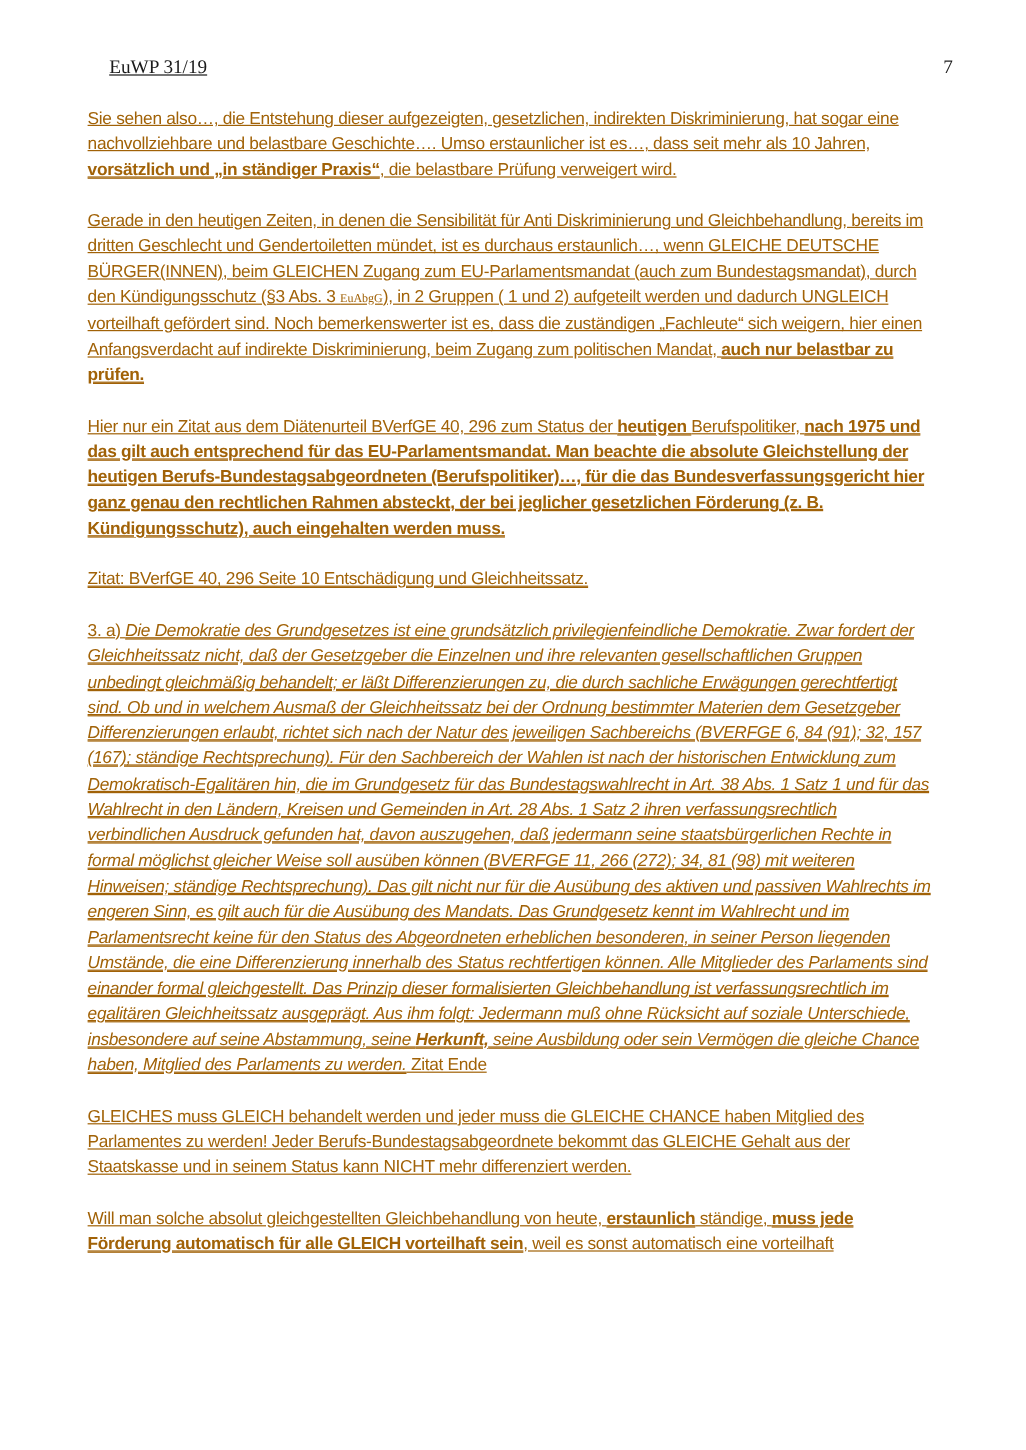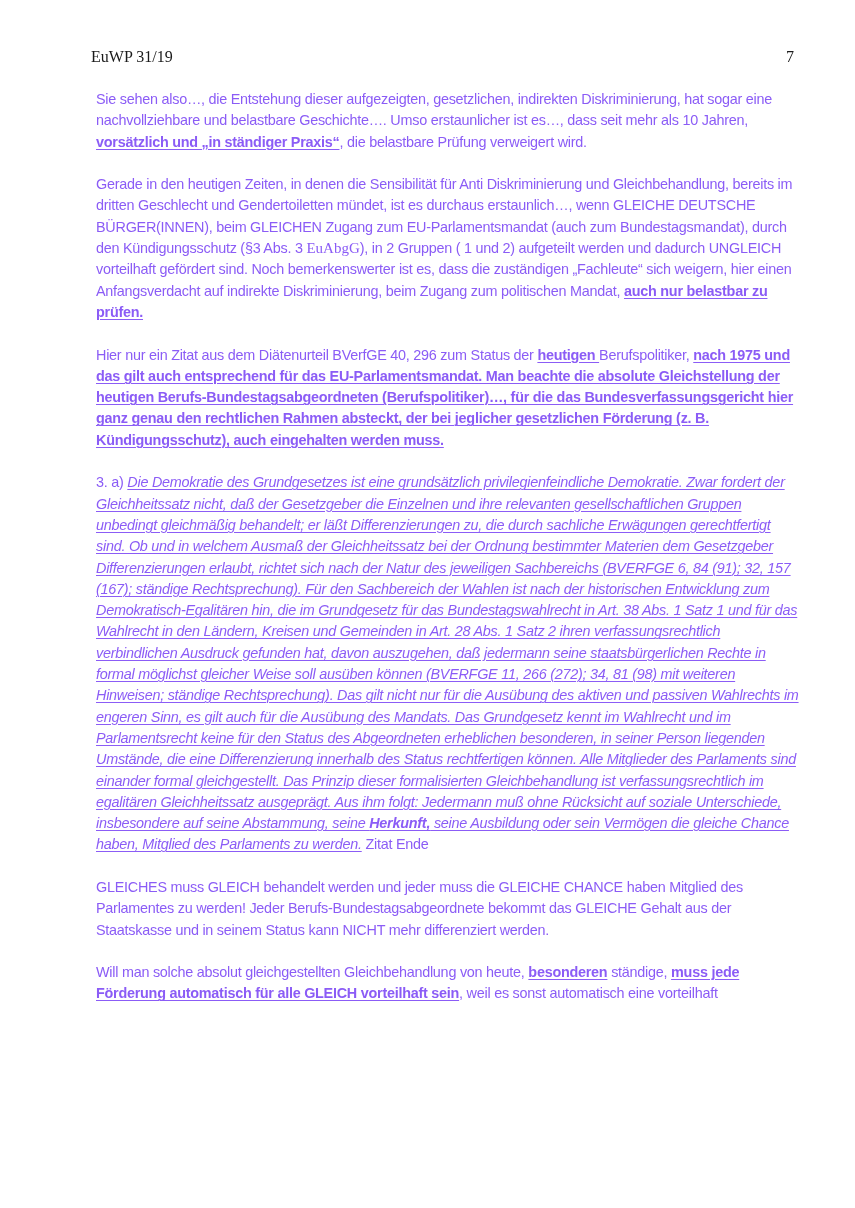--- a/index.html
+++ b/index.html
@@ -5,32 +5,32 @@
     html, body { margin: 0; padding: 0; background: #ffffff; }
     body { width: 855px; height: 1208px; position: relative; overflow: hidden; }
     .page {
       position: absolute; left: 0; top: 0; width: 855px; height: 1208px;
       background: #ffffff; color: #1a1a1a;
     }
     .header {
       position: absolute; left: 91px; top: 48px; width: 703px; height: 22px;
       font-family: "Liberation Serif", serif; font-size: 16px; color: #1a1a1a;
     }
-    .header .left { position: absolute; left: 0; top: 0; }
+    .header .left { position: absolute; left: 0; top: 0; text-decoration: underline; }
     .header .right { position: absolute; right: 0; top: 0; }
     .body {
-      position: absolute; left: 96px; top: 89px; width: 706px;
+      position: absolute; left: 73px; top: 89px; width: 706px;
       font-family: "Liberation Sans", sans-serif; font-size: 14.4px;
-      line-height: 21.3px; color: #8b5cf6; letter-spacing: -0.25px;
+      line-height: 21.3px; color: #a16207; letter-spacing: -0.25px; text-decoration: underline;
     }
     .para { margin: 0 0 21.3px 0; }
     .b { font-weight: bold; }
     .u { text-decoration: underline; text-decoration-thickness: 1px; text-underline-offset: 2px; }
     .i { font-style: italic; text-align: center; }
-    .serif { font-family: "Liberation Serif", serif; font-size: 15px; letter-spacing: 0; }
+    .serif { font-family: "Liberation Serif", serif; font-size: 10px; letter-spacing: 0; }
   </style>
 </head>
 <body>
 
 <div class="page">
   <div class="header">
     <span class="left">EuWP 31/19</span>
     <span class="right">7</span>
   </div>
 
@@ -40,26 +40,29 @@
     </p>
 
     <p class="para">
       <span>Gerade in den heutigen Zeiten, in denen die Sensibilität für Anti Diskriminierung und Gleichbehandlung, bereits im dritten Geschlecht und Gendertoiletten mündet, ist es durchaus erstaunlich…, wenn GLEICHE DEUTSCHE BÜRGER(INNEN), beim GLEICHEN Zugang zum EU-Parlamentsmandat (auch zum Bundestagsmandat), durch den Kündigungsschutz (§3 Abs. 3 </span><span class="serif">EuAbgG</span><span>), in 2 Gruppen ( 1 und 2) aufgeteilt werden und dadurch UNGLEICH vorteilhaft gefördert sind. Noch bemerkenswerter ist es, dass die zuständigen „Fachleute“ sich weigern, hier einen Anfangsverdacht auf indirekte Diskriminierung, beim Zugang zum politischen Mandat, </span><span class="b u">auch nur belastbar zu prüfen.</span>
     </p>
 
     <p class="para">
       <span>Hier nur ein Zitat aus dem Diätenurteil BVerfGE 40, 296 zum Status der </span><span class="b u">heutigen </span><span>Berufspolitiker, </span><span class="b u">nach 1975 und das gilt auch entsprechend für das EU-Parlamentsmandat. Man beachte die absolute Gleichstellung der heutigen Berufs-Bundestagsabgeordneten (Berufspolitiker)…, für die das Bundesverfassungsgericht hier ganz genau den rechtlichen Rahmen absteckt, der bei jeglicher gesetzlichen Förderung (z. B. Kündigungsschutz), auch eingehalten werden muss.</span>
     </p>
 
+    <p class="para">
+      <span class="u">Zitat: BVerfGE 40, 296 Seite 10 Entschädigung und Gleichheitssatz.</span>
+    </p>
 
     <p class="para">
       <span>3. a) </span><span class="i u">Die Demokratie des Grundgesetzes ist eine grundsätzlich privilegienfeindliche Demokratie. Zwar fordert der Gleichheitssatz nicht, daß der Gesetzgeber die Einzelnen und ihre relevanten gesellschaftlichen Gruppen unbedingt gleichmäßig behandelt; er läßt Differenzierungen zu, die durch sachliche Erwägungen gerechtfertigt sind. Ob und in welchem Ausmaß der Gleichheitssatz bei der Ordnung bestimmter Materien dem Gesetzgeber Differenzierungen erlaubt, richtet sich nach der Natur des jeweiligen Sachbereichs (BVERFGE 6, 84 (91); 32, 157 (167); ständige Rechtsprechung). Für den Sachbereich der Wahlen ist nach der historischen Entwicklung zum Demokratisch-Egalitären hin, die im Grundgesetz für das Bundestagswahlrecht in Art. 38 Abs. 1 Satz 1 und für das Wahlrecht in den Ländern, Kreisen und Gemeinden in Art. 28 Abs. 1 Satz 2 ihren verfassungsrechtlich verbindlichen Ausdruck gefunden hat, davon auszugehen, daß jedermann seine staatsbürgerlichen Rechte in formal möglichst gleicher Weise soll ausüben können (BVERFGE 11, 266 (272); 34, 81 (98) mit weiteren Hinweisen; ständige Rechtsprechung). Das gilt nicht nur für die Ausübung des aktiven und passiven Wahlrechts im engeren Sinn, es gilt auch für die Ausübung des Mandats. Das Grundgesetz kennt im Wahlrecht und im Parlamentsrecht keine für den Status des Abgeordneten erheblichen besonderen, in seiner Person liegenden Umstände, die eine Differenzierung innerhalb des Status rechtfertigen können. Alle Mitglieder des Parlaments sind einander formal gleichgestellt. Das Prinzip dieser formalisierten Gleichbehandlung ist verfassungsrechtlich im egalitären Gleichheitssatz ausgeprägt. Aus ihm folgt: Jedermann muß ohne Rücksicht auf soziale Unterschiede, insbesondere auf seine Abstammung, seine </span><span class="b i u">Herkunft,</span><span class="i u"> seine Ausbildung oder sein Vermögen die gleiche Chance haben, Mitglied des Parlaments zu werden.</span><span> Zitat Ende</span>
     </p>
 
     <p class="para">
       <span>GLEICHES muss GLEICH behandelt werden und jeder muss die GLEICHE CHANCE haben Mitglied des Parlamentes zu werden! Jeder Berufs-Bundestagsabgeordnete bekommt das GLEICHE Gehalt aus der Staatskasse und in seinem Status kann NICHT mehr differenziert werden.</span>
     </p>
 
     <p class="para">
-      <span>Will man solche absolut gleichgestellten Gleichbehandlung von heute, </span><span class="b u">besonderen</span><span> ständige, </span><span class="b u">muss jede Förderung automatisch für alle GLEICH vorteilhaft sein</span><span>, weil es sonst automatisch eine vorteilhaft</span>
+      <span>Will man solche absolut gleichgestellten Gleichbehandlung von heute, </span><span class="b u">erstaunlich</span><span> ständige, </span><span class="b u">muss jede Förderung automatisch für alle GLEICH vorteilhaft sein</span><span>, weil es sonst automatisch eine vorteilhaft</span>
     </p>
   </div>
 </div>
 
 </body></html>

